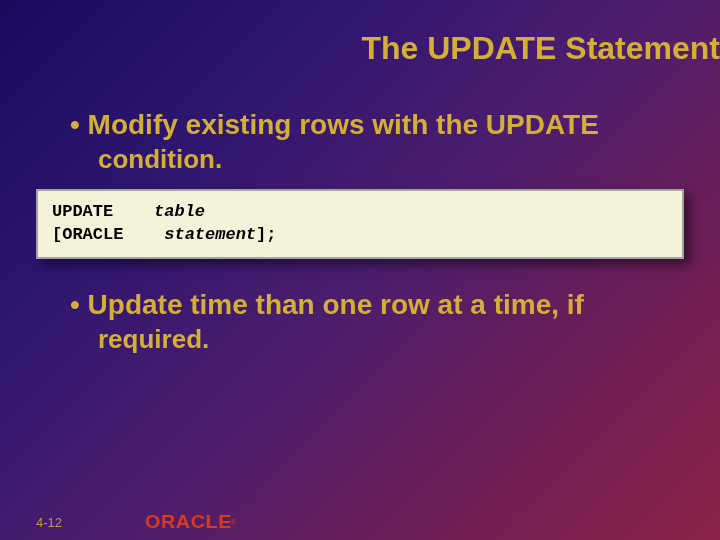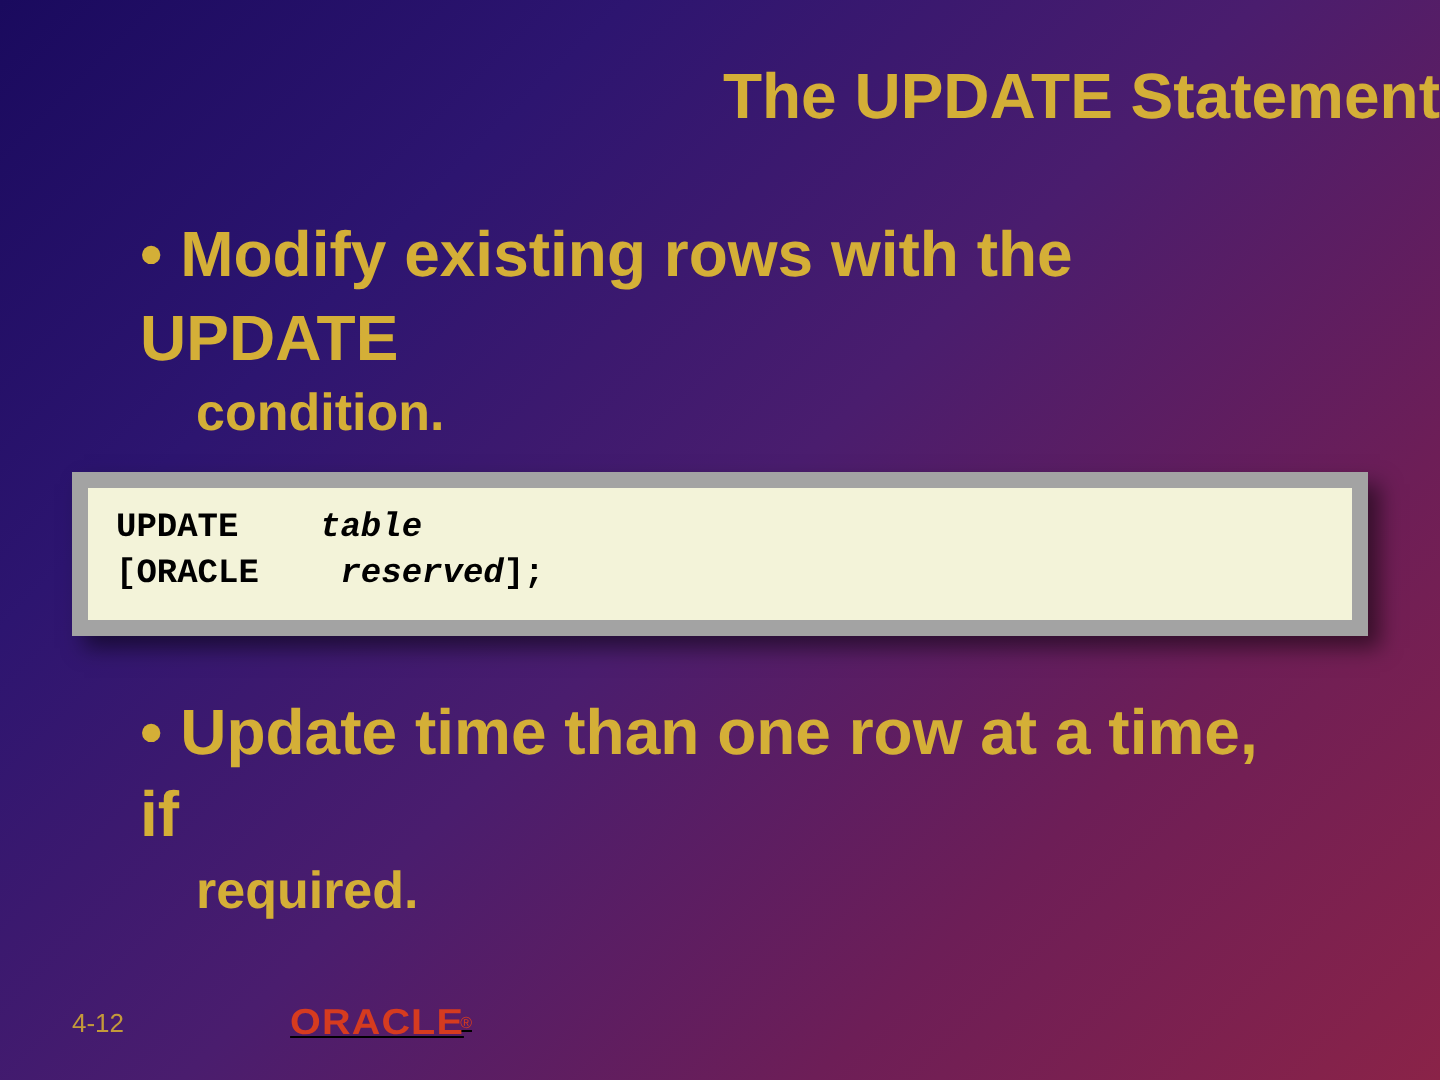--- a/index.html
+++ b/index.html
@@ -14,54 +14,54 @@
   .title {
     color: #d4af37;
     font-size: 32px;
     font-weight: bold;
     text-align: right;
     padding-top: 30px;
     padding-bottom: 40px;
   }
   .bullet-line {
     color: #d4af37;
-    font-size: 32px;
+    font-size: 28px;
     font-weight: bold;
     padding-left: 70px;
     padding-right: 70px;
     line-height: 1.3;
   }
   .bullet-cont {
     color: #d4af37;
     font-size: 26px;
     font-weight: bold;
     padding-left: 98px;
     padding-right: 70px;
     line-height: 1.3;
     margin-bottom: 12px;
   }
   .codebox {
     margin: 10px 36px 20px 36px;
     background: #f3f3d9;
-    border: 8px solid #a3a3a3;
+    border: 2px solid #a3a3a3;
     padding: 10px 14px;
     box-shadow: 6px 6px 10px rgba(0,0,0,0.5);
   }
   .codeline {
     font-family: "Courier New", Courier, monospace;
     font-size: 17px;
     font-weight: bold;
     white-space: pre;
     line-height: 1.35;
     color: #000;
   }
   .codeline .italic { font-style: italic; }
   .footer {
     position: absolute;
-    bottom: 18px;
+    bottom: 7px;
     left: 0;
     width: 720px;
     display: flex;
     align-items: center;
     padding: 0 36px;
   }
   .pagenum {
     color: #c49a3a;
     font-size: 13px;
     width: 80px;
@@ -71,21 +71,20 @@
     font-size: 12px;
     text-align: center;
     flex: 1;
   }
   .logo-wrap {
     width: 120px;
     display: flex;
     align-items: center;
     justify-content: flex-end;
     position: relative;
-    text-decoration: underline;
   }
   .logo-text {
     color: #d63b1f;
     font-family: Arial, sans-serif;
     font-weight: bold;
     font-size: 18px;
     letter-spacing: 0.5px;
     transform: scaleX(1.1);
   }
   .logo-reg {
@@ -99,21 +98,21 @@
 </head>
 <body>
 
 <div class="title">The UPDATE Statement</div>
 
 <div class="bullet-line">• Modify existing rows with the UPDATE</div>
 <div class="bullet-cont">condition.</div>
 
 <div class="codebox">
   <div class="codeline"><span>UPDATE</span><span>    </span><span class="italic">table</span></div>
-  <div class="codeline"><span>[ORACLE</span><span>    </span><span class="italic">reserved</span><span>];</span></div>
+  <div class="codeline"><span>[ORACLE</span><span>    </span><span class="italic">statement</span><span>];</span></div>
 </div>
 
 <div class="spacer"></div>
 
 <div class="bullet-line">• Update time than one row at a time, if</div>
 <div class="bullet-cont">required.</div>
 
 <div class="footer">
   <div class="pagenum">4-12</div>
   <div class="logo-wrap">

